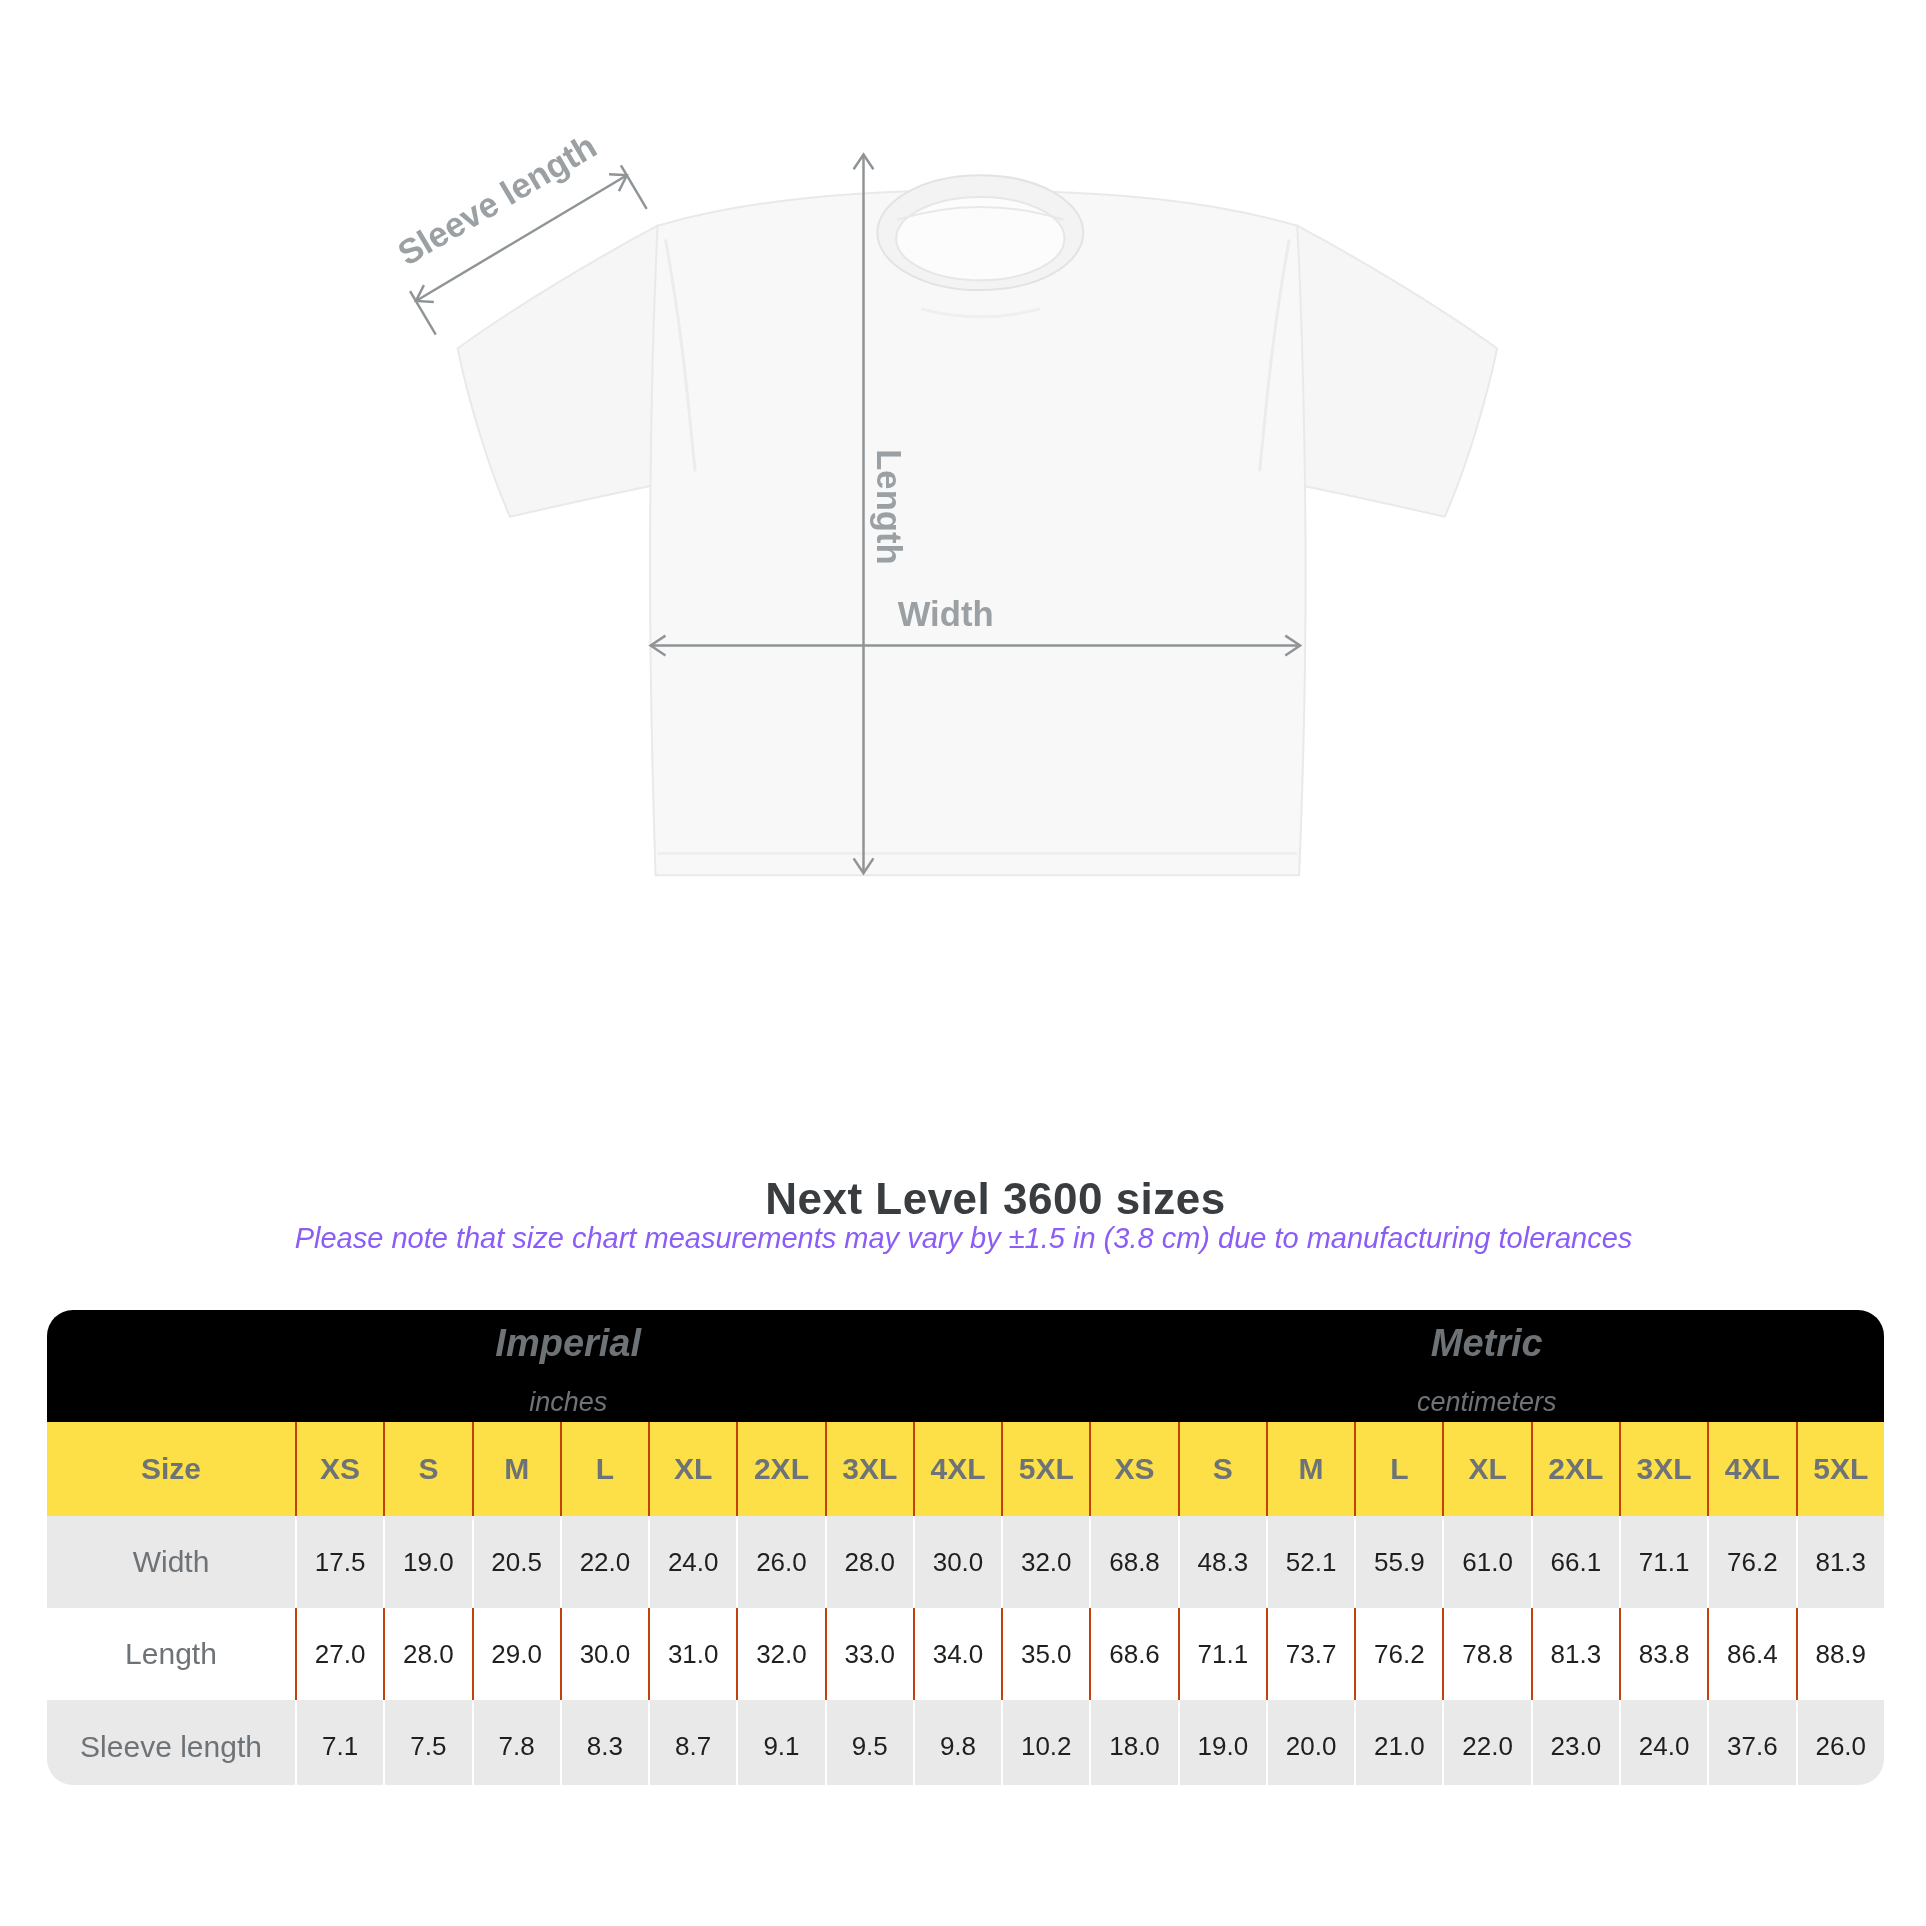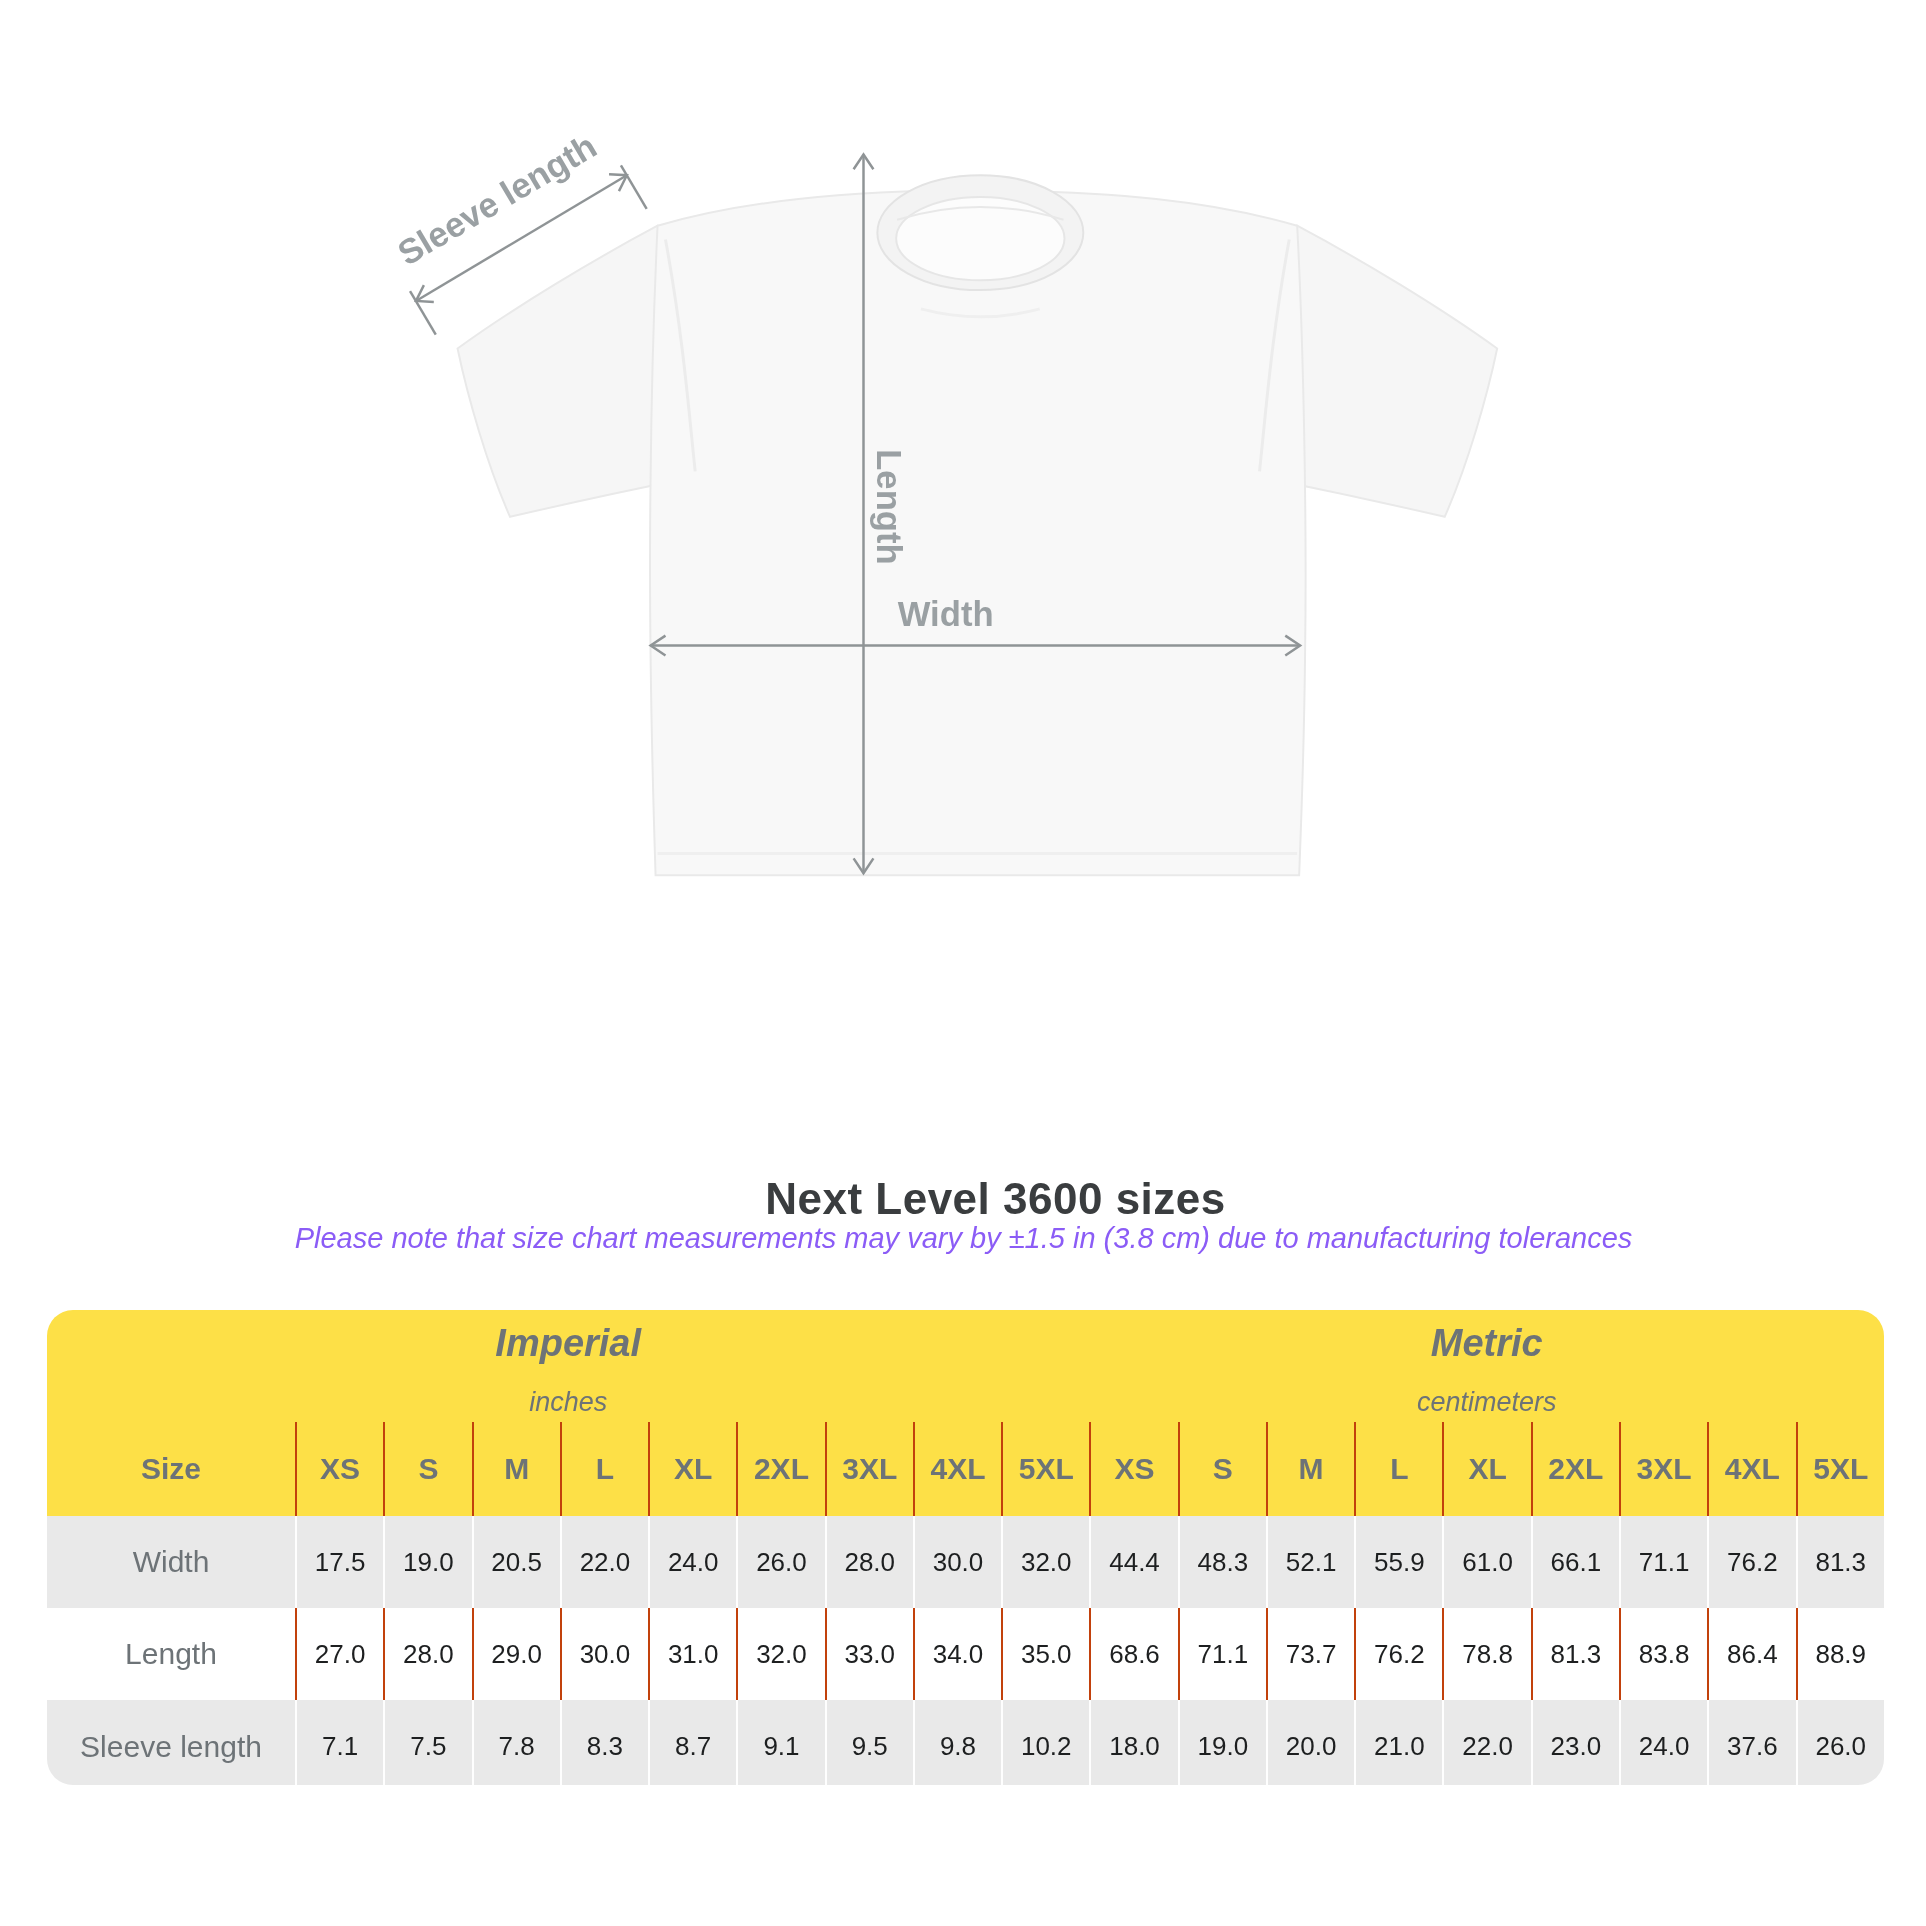--- a/index.html
+++ b/index.html
@@ -23,21 +23,21 @@
     border-radius:26px;overflow:hidden;background:#ffffff;
   }
   table.size-table{
     width:100%;height:100%;border-collapse:separate;border-spacing:0;table-layout:fixed;
   }
   table.size-table col.label-col{width:248px;}
   .size-table th,.size-table td{
     padding:0;text-align:center;vertical-align:middle;font-weight:normal;
   }
   tr.band-row{height:112px;}
-  tr.band-row th{background:#fde047;}
+  tr.band-row th{background:#000000;}
   tr.band-row .band-inner{padding-top:10px;}
   .group-name{font-size:38px;font-weight:bold;font-style:italic;color:#6d7377;line-height:1.15;}
   .group-unit{font-size:27px;font-style:italic;color:#6d7377;line-height:1.3;margin-top:20px;}
   tr.header-row{height:94px;background:#fde047;}
   tr.header-row th{font-size:30px;font-weight:bold;color:#6d7377;}
   tr.row-gray{background:#e9e9e9;}
   tr.row-white{background:#ffffff;}
   tr.data-row{height:92px;}
   tr.data-row:last-child{height:93px;}
   .row-label{font-size:30px;font-weight:bold;color:#6d7377;}
@@ -160,21 +160,21 @@
       <td class="row-label">Width</td>
       <td class="val c">17.5</td>
       <td class="val c">19.0</td>
       <td class="val c">20.5</td>
       <td class="val c">22.0</td>
       <td class="val c">24.0</td>
       <td class="val c">26.0</td>
       <td class="val c">28.0</td>
       <td class="val c">30.0</td>
       <td class="val c">32.0</td>
-      <td class="val c">44.4</td>
+      <td class="val c">68.8</td>
       <td class="val c">48.3</td>
       <td class="val c">52.1</td>
       <td class="val c">55.9</td>
       <td class="val c">61.0</td>
       <td class="val c">66.1</td>
       <td class="val c">71.1</td>
       <td class="val c">76.2</td>
       <td class="val c">81.3</td>
     </tr>
     <tr class="data-row row-white">

